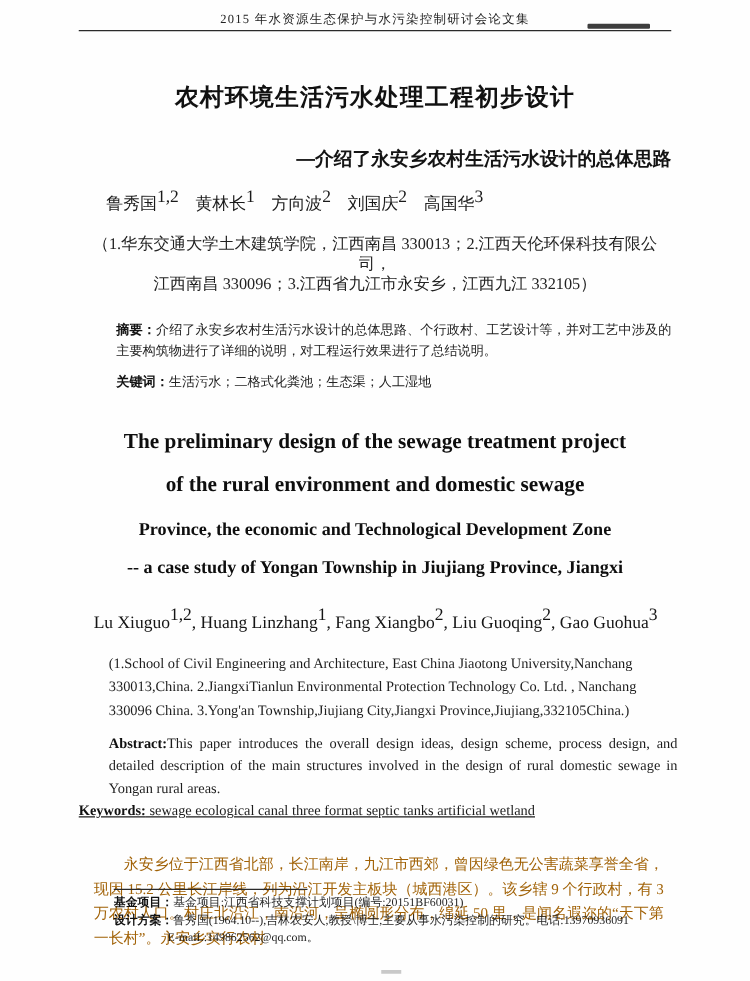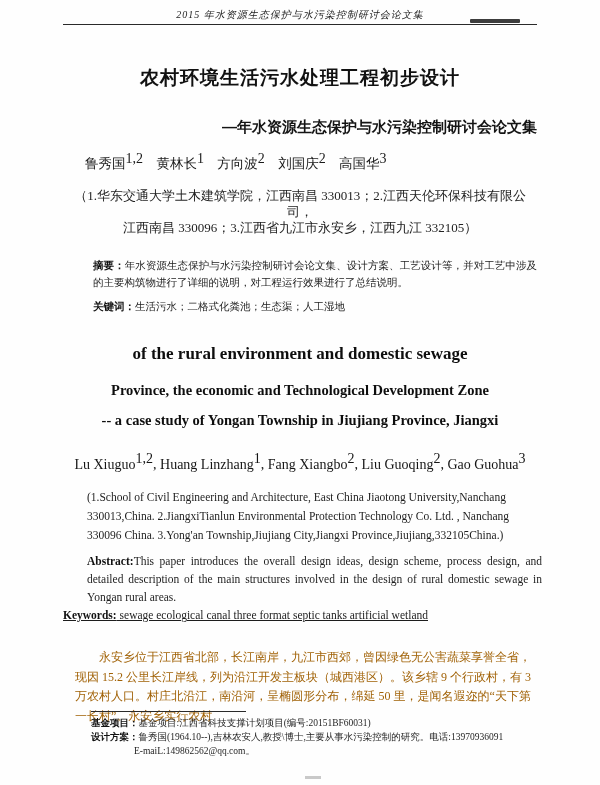--- a/index.html
+++ b/index.html
@@ -18,21 +18,20 @@
 
   
   .hdr {
     padding-top: 8px;
     padding-bottom: 2px;
     border-bottom: 1.5px solid #2a2a2a;
     text-align: center;
     font-size: 10px;
     letter-spacing: 1px;
     color: #222;
-    font-style: italic;
   }
   .scan-smudge {
     position: absolute;
     left: 470px; top: 19px;
     width: 50px; height: 4px;
     background: #3d3d3d;
     border-radius: 1px;
   }
   .pageno-smudge {
     position: absolute;
@@ -102,21 +101,21 @@
   .subtitle-en {
     margin-top: 4px;
     text-align: center;
     font-weight: bold;
     font-size: 14.5px;
     line-height: 30px;
     color: #0e0e0e;
   }
   .authors-en {
     margin-top: 11px;
-    text-align: center;
+    text-align: right;
     font-size: 14px;
     line-height: 27px;
     max-width: 452px;
     margin-left: auto; margin-right: auto;
     color: #151515;
   }
   .affil-en {
     margin-top: 10px;
     margin-left: 24px;
     width: 452px;
@@ -174,40 +173,41 @@
 
 <div class="page">
 
   <div class="content">
     <div class="hdr">
       <span>2015 年水资源生态保护与水污染控制研讨会论文集</span>
     </div>
 
     <h1 class="title-cn">农村环境生活污水处理工程初步设计</h1>
 
-    <div class="subtitle-cn">—年水资源生态保护与水污染控制研讨会论文集</div>
+    <div class="subtitle-cn">—介绍了永安乡农村生活污水设计的总体思路</div>
 
     <div class="authors-cn">
       <span class="au"><span>鲁秀国</span><sup>1,2</sup></span>
       <span class="au"><span>黄林长</span><sup>1</sup></span>
       <span class="au"><span>方向波</span><sup>2</sup></span>
       <span class="au"><span>刘国庆</span><sup>2</sup></span>
       <span class="au"><span>高国华</span><sup>3</sup></span>
     </div>
 
     <div class="affil-cn">
       <div>（1.华东交通大学土木建筑学院，江西南昌  330013；2.江西天伦环保科技有限公司，</div>
       <div>江西南昌  330096；3.江西省九江市永安乡，江西九江  332105）</div>
     </div>
 
-    <p class="abs-cn"><span class="lbl">摘要：</span><span>年水资源生态保护与水污染控制研讨会论文集、设计方案、工艺设计等，并对工艺中涉及的主要构筑物进行了详细的说明，对工程运行效果进行了总结说明。</span></p>
+    <p class="abs-cn"><span class="lbl">摘要：</span><span>介绍了永安乡农村生活污水设计的总体思路、个行政村、工艺设计等，并对工艺中涉及的主要构筑物进行了详细的说明，对工程运行效果进行了总结说明。</span></p>
 
     <p class="kw-cn"><span class="lbl">关键词：</span><span>生活污水；二格式化粪池；生态渠；人工湿地</span></p>
 
     <div class="title-en">
+      <div>The preliminary design of the sewage treatment project</div>
       <div>of the rural environment and domestic sewage</div>
     </div>
 
     <div class="subtitle-en">
       <div>Province, the economic and Technological Development Zone</div>
       <div>-- a case study of Yongan Township in Jiujiang Province, Jiangxi</div>
     </div>
 
     <div class="authors-en">
       <span><span>Lu Xiuguo</span><sup>1,2</sup><span>, </span></span>

